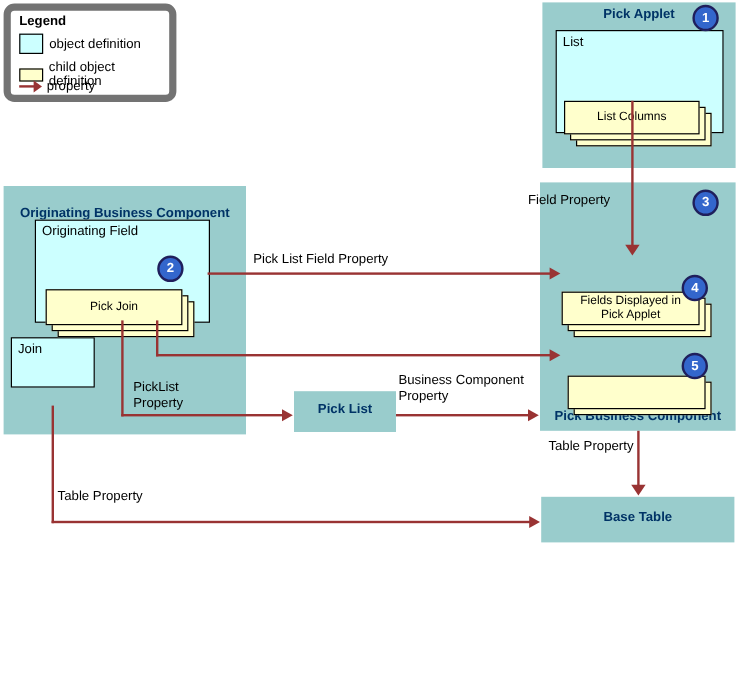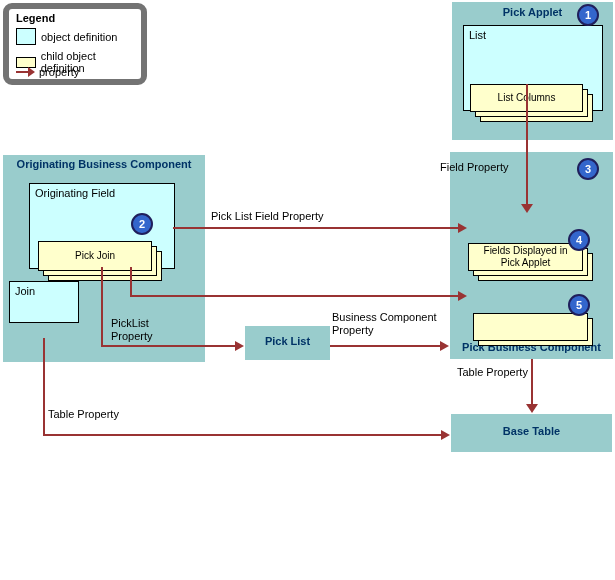--- a/index.html
+++ b/index.html
@@ -79,21 +79,21 @@
       <div class="layer" style="left:5px;top:5px;width:113px;height:28px;"></div>
       <div class="layer" style="left:0;top:0;width:113px;height:28px;">
         <div class="stack-text">
           <span>List Columns</span>
         </div>
       </div>
     </div>
   </div>
 
   <div class="box-teal" style="left:3px;top:155px;width:202px;height:207px;">
-    <div class="box-title" style="top:3px;">Originating Business Component</div>
+    <div class="box-title" style="top:17px;">Originating Business Component</div>
     <div class="box-cyan" style="left:26px;top:28px;width:144px;height:84px;">
       <span class="corner-label">Originating Field</span>
     </div>
     <div class="stack" style="left:35px;top:58px;width:125px;height:40px;">
       <div class="layer" style="left:10px;top:10px;width:114px;height:30px;"></div>
       <div class="layer" style="left:5px;top:5px;width:114px;height:30px;"></div>
       <div class="layer" style="left:0;top:0;width:114px;height:30px;">
         <div class="stack-text">
           <span>Pick Join</span>
         </div>

